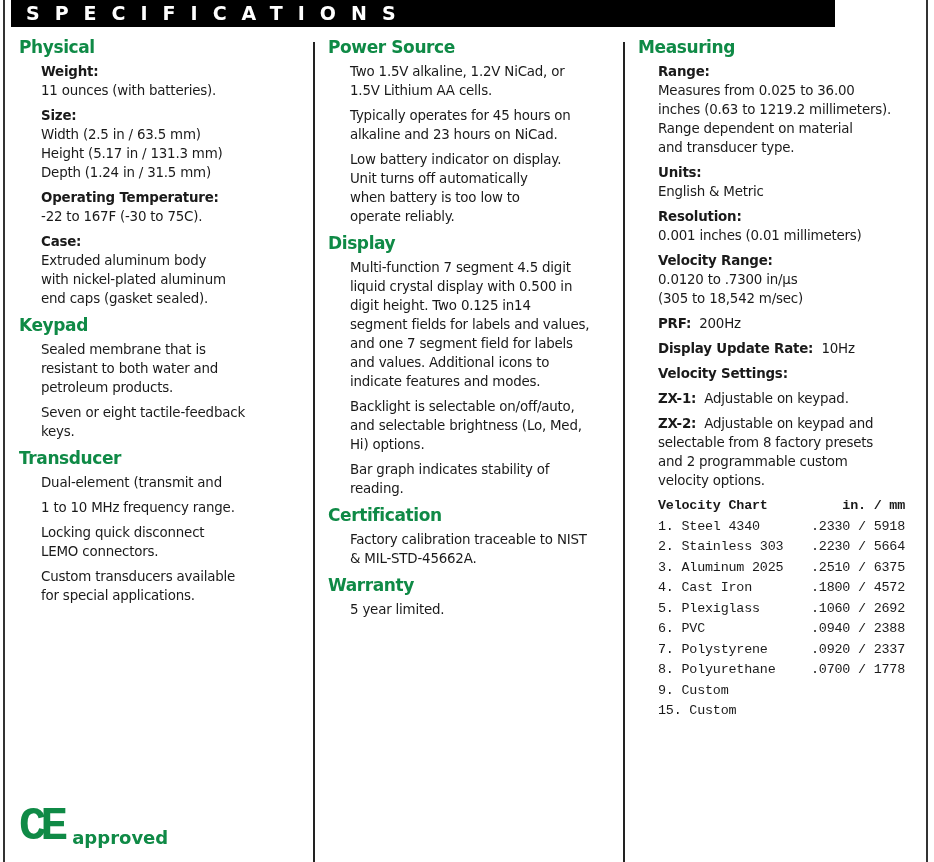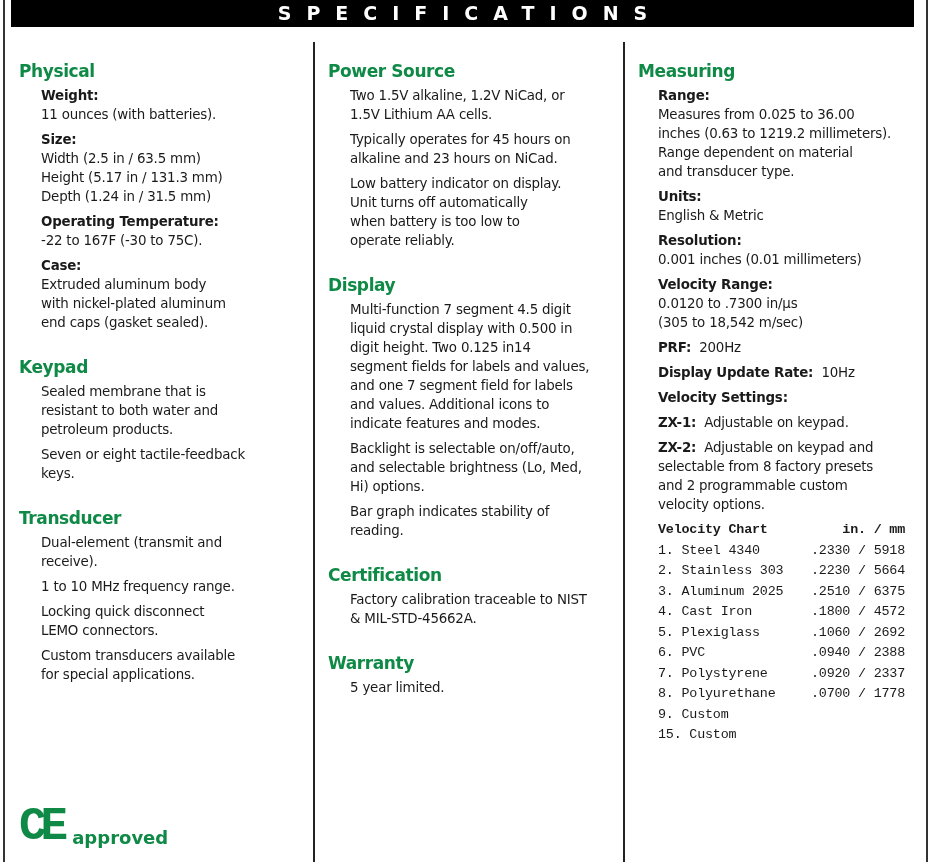--- a/index.html
+++ b/index.html
@@ -1,30 +1,30 @@
 <!DOCTYPE html>
 <html><head>
 <meta charset="utf-8">
 <style>
   html, body { margin:0; padding:0; background:#ffffff; }
   body { width:934px; height:862px; position:relative; overflow:hidden;
          font-family:"DejaVu Sans", sans-serif; color:#1a1a1a; }
   .frame { position:absolute; left:3px; top:0; width:925px; height:862px;
            border-left:2px solid #333; border-right:2px solid #333; box-sizing:border-box; }
-  .title-bar { position:absolute; left:11px; top:0; width:903px; height:27px; background:#000;
-               color:#fff; text-align:center; font-size:19px; font-weight:bold;
+  .title-bar { position:absolute; left:11px; top:0; width:824px; height:27px; background:#000;
+               color:#fff; font-size:19px; font-weight:bold;
                letter-spacing:15px; line-height:27px; padding-left:15px; box-sizing:border-box; }
   .divider { position:absolute; top:42px; width:2px; height:820px; background:#222; }
   .col { position:absolute; top:36px; }
   .col1 { left:19px; width:290px; }
   .col2 { left:328px; width:292px; }
   .col3 { left:638px; width:290px; }
   .h { color:#0f8a46; font-weight:bold; font-size:17px; line-height:22px; margin:0 0 4px 0;
        letter-spacing:-0.4px; }
-  .sec { margin-bottom:4px;margin-top:24px; }
+  .sec { margin-bottom:4px; }
   .body { padding-left:22px; font-size:13.4px; line-height:19px; letter-spacing:-0.2px; }
   .col3 .body { padding-left:20px; }
   .item { margin-bottom:6px; }
   .lbl { font-weight:bold; display:block; }
   .lbl-inline { font-weight:bold; }
   .line { display:block; white-space:nowrap; }
   .vchart { margin-top:4px;font-family:Liberation Mono, monospace; }
   .vrow { display:flex; font-size:13.4px; line-height:20.5px; letter-spacing:-0.2px; }
   .vrow .mat { width:152px; white-space:nowrap; }
   .vrow .val { width:95px; text-align:right; white-space:nowrap; }
@@ -81,21 +81,20 @@
         <span class="line">keys.</span>
       </div>
     </div>
   </div>
 
   <div class="sec">
     <div class="h">Transducer</div>
     <div class="body">
       <div class="item">
         <span class="line">Dual-element (transmit and</span>
-        <span class="line">receive).</span>
       </div>
       <div class="item">
         <span class="line">1 to 10 MHz frequency range.</span>
       </div>
       <div class="item">
         <span class="line">Locking quick disconnect</span>
         <span class="line">LEMO connectors.</span>
       </div>
       <div class="item">
         <span class="line">Custom transducers available</span>

